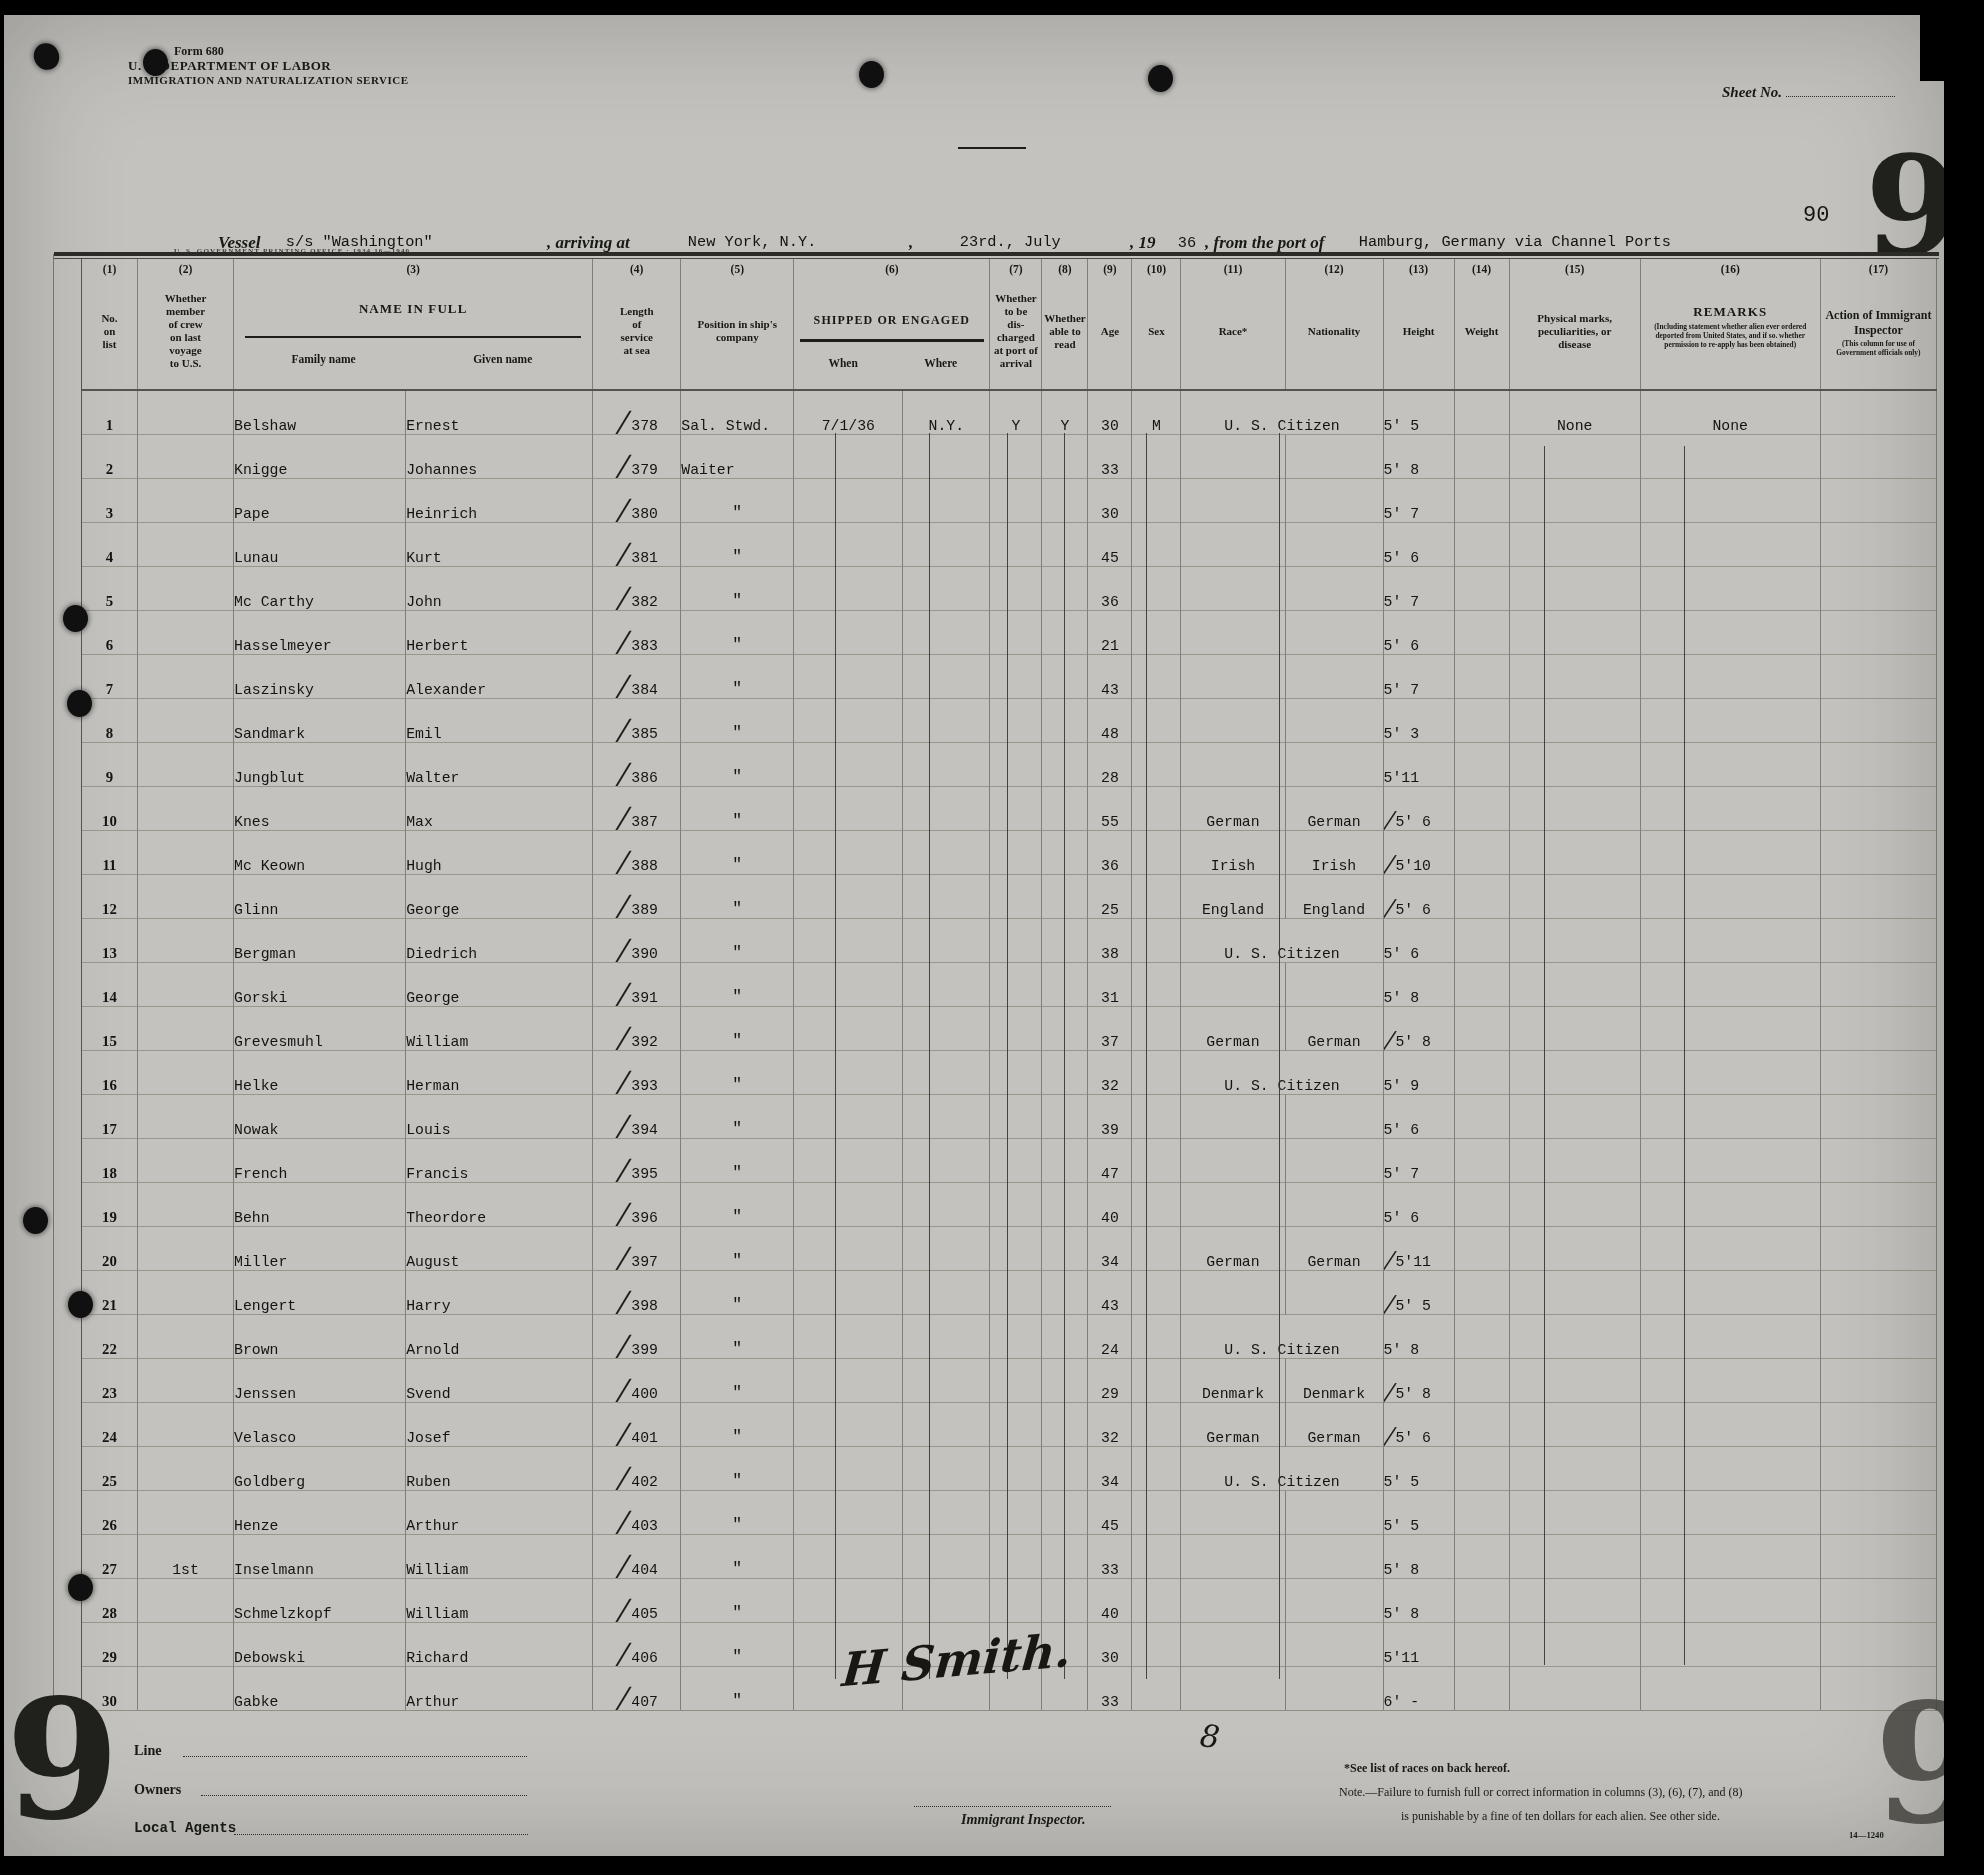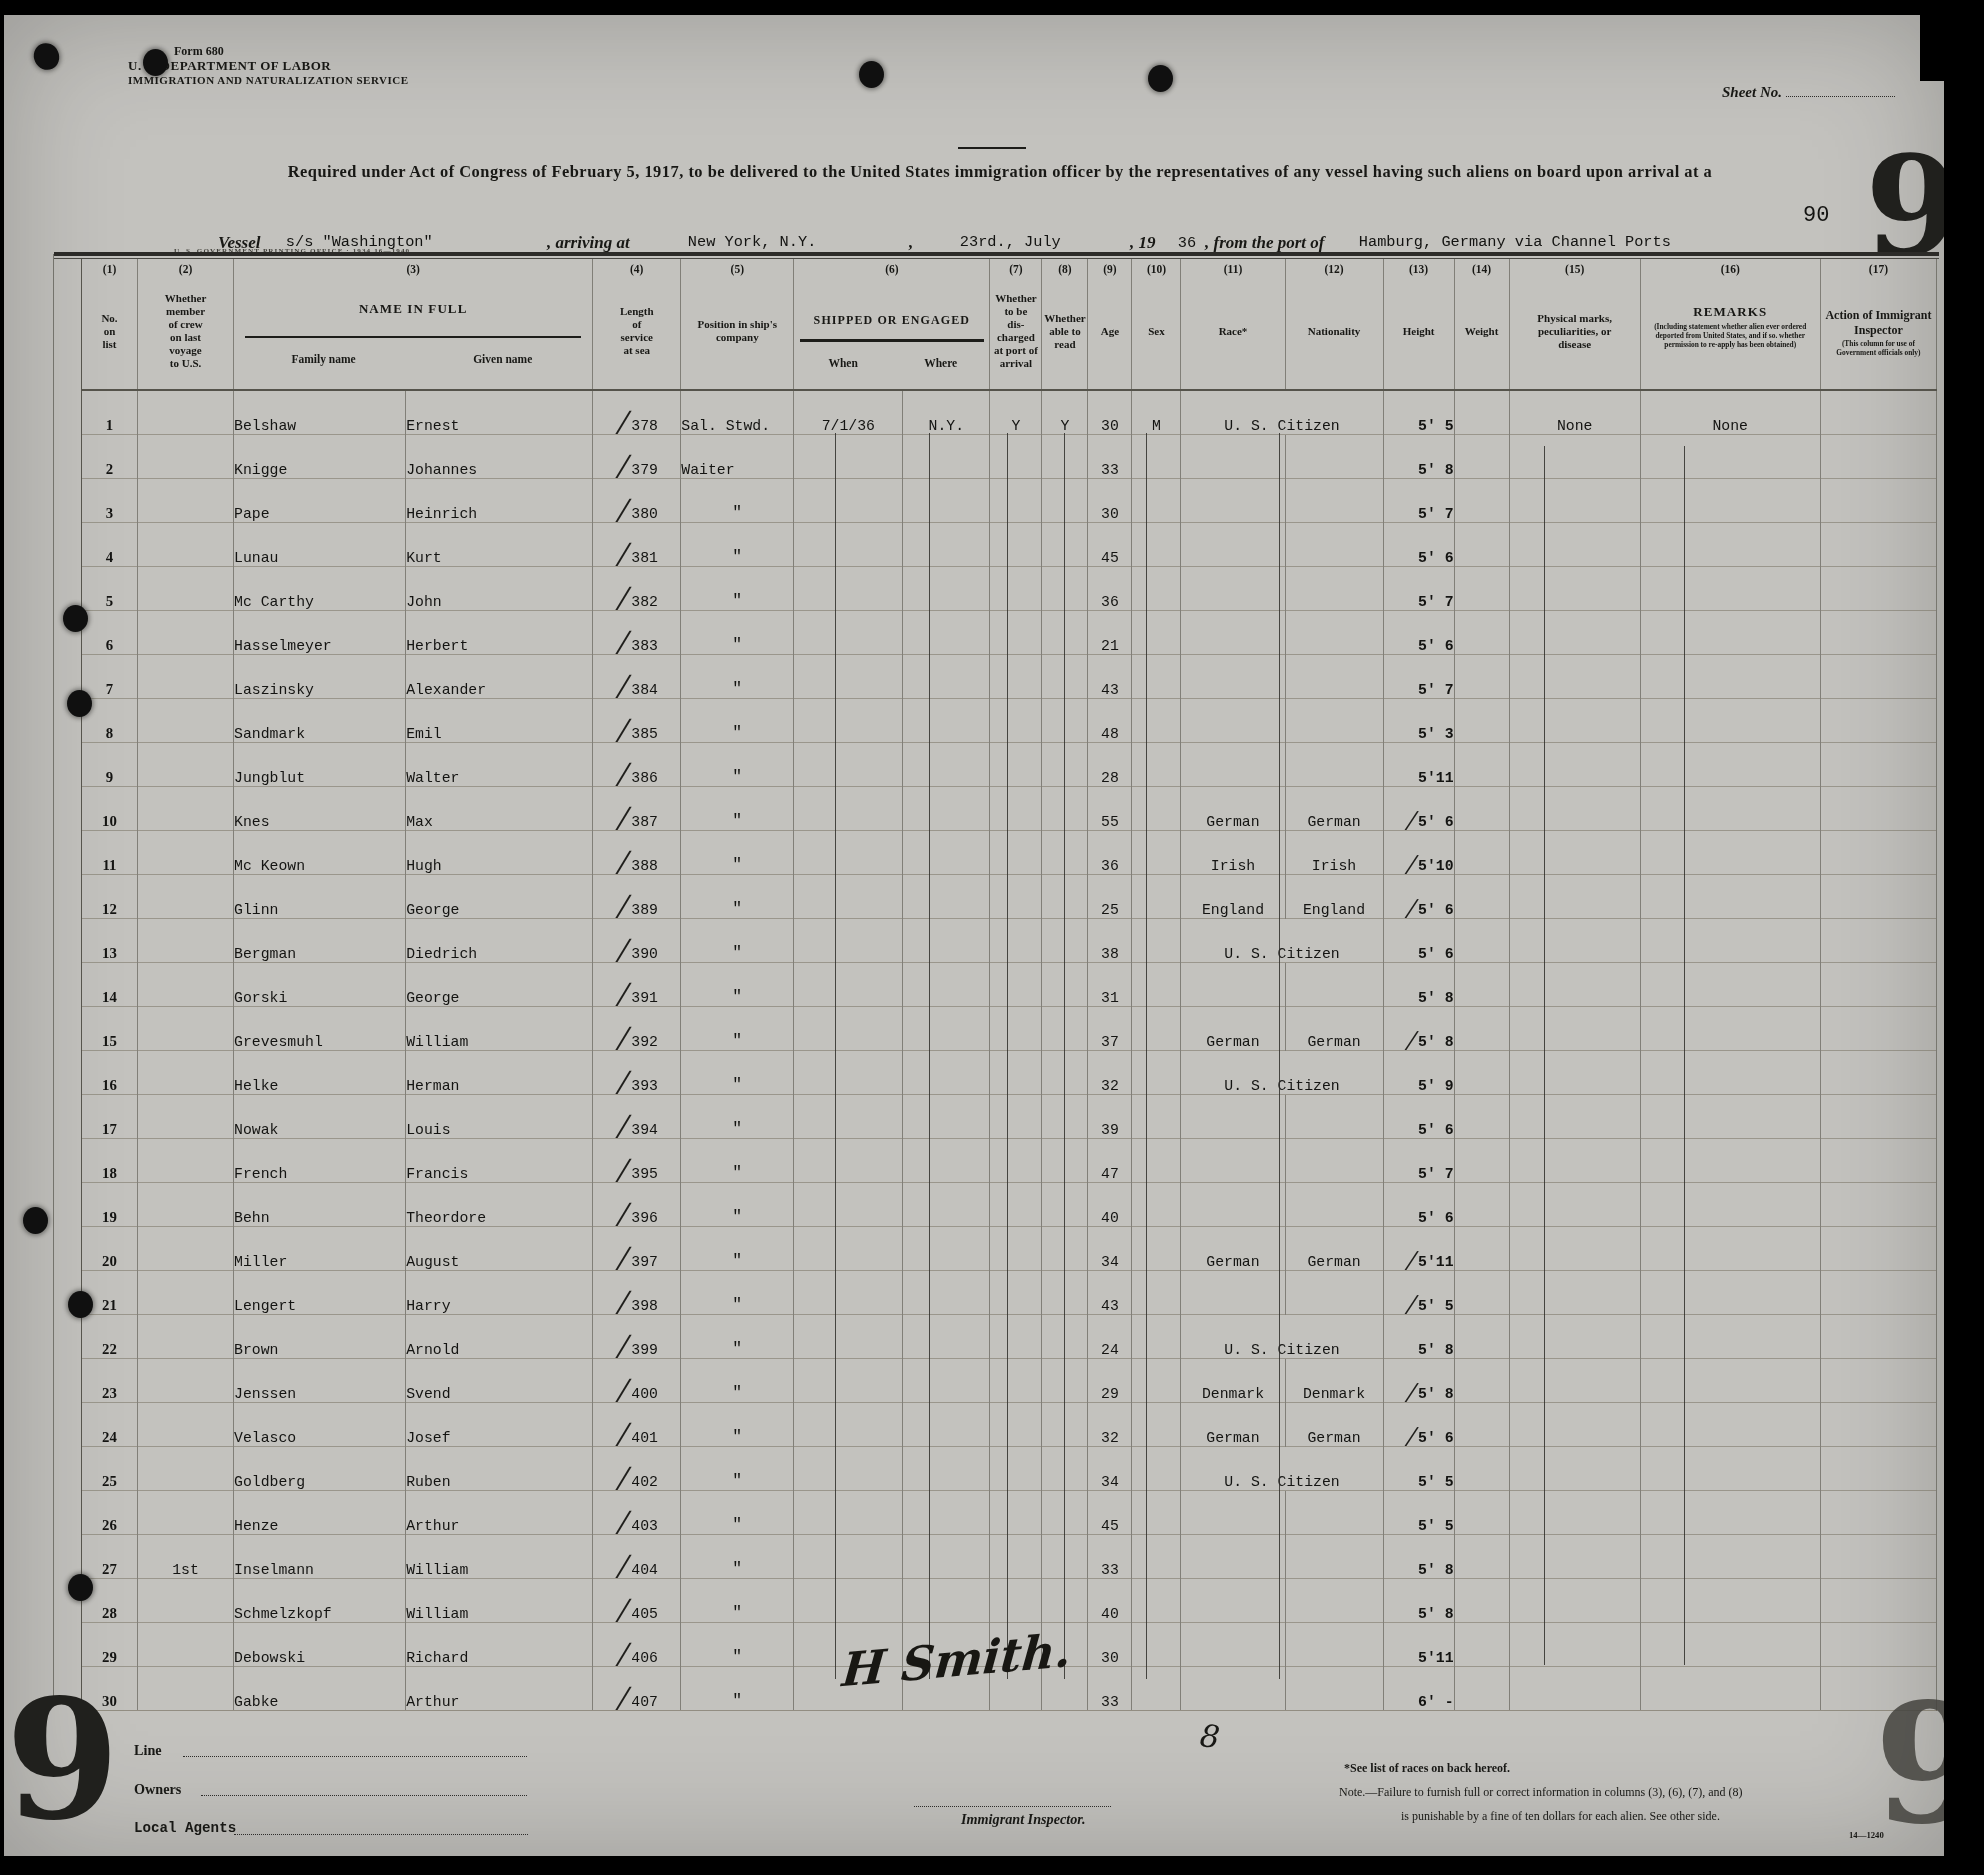--- a/index.html
+++ b/index.html
@@ -56,21 +56,21 @@
   tbody td{border-top:0.5px solid rgba(105,98,80,.45);vertical-align:bottom;
            font-family:"Liberation Mono",monospace;font-size:14.8px;color:#141412;padding-bottom:7.7px;}
   tbody tr:last-child td{border-bottom:0.5px solid rgba(105,98,80,.55);}
   td.c-no{font-family:"Liberation Serif",serif;font-weight:bold;font-size:14.8px;text-align:center;}
   td.c-crew{text-align:center;}
   td.c-name{text-align:left;padding-left:16.4px;}
   td.c-svc{text-align:center;white-space:nowrap;}
   td.c-pos{text-align:left;padding-left:12px;}
   td.c-pos.ditto{text-align:center;padding-left:0;font-size:16.4px;}
   td.c-ctr{text-align:center;}
-  td.c-ht{text-align:right;white-space:nowrap;font-weight:bold;}
+  td.c-ht{text-align:left;white-space:nowrap;}
   .ink-slash{display:inline-block;font-family:"DejaVu Sans",sans-serif;font-size:26px;line-height:0;
              color:#1f1e1b;transform:translate(-2.2px,4.4px) rotate(4deg);}
   .ink-slash.h{font-size:19.7px;transform:translate(-1.1px,2.7px) rotate(6deg);}
   .ditto-line{position:absolute;width:1.1px;background:#2f2e2a;opacity:.85;}
   
   .hole{position:absolute;width:25px;height:27px;background:#101010;border-radius:50%;
         box-shadow:0 0 4.4px 1.6px rgba(25,25,22,.45);}
   .signature{left:842px;top:1633px;font-size:46px;font-style:italic;font-weight:bold;
              font-family:"DejaVu Serif",serif;transform:rotate(-5deg) skewX(-10deg);color:#181713;white-space:nowrap;}
   .hand8{left:1200px;top:1718px;font-size:31px;font-style:italic;font-family:"DejaVu Serif",serif;transform:rotate(6deg);}
@@ -94,21 +94,20 @@
     <div class="l2">U. S. DEPARTMENT OF LABOR</div>
     <div class="l3">IMMIGRATION AND NATURALIZATION SERVICE</div>
   </div>
 
   <div class="abs sheet-no">
     <span>Sheet No.</span>
     <span class="sheet-dots"></span>
   </div>
 
   <div class="abs title-rule"></div>
-  <div class="abs subtitle">Required under Act of Congress of February 5, 1917, to be delivered to the United States immigration officer by the representatives of any vessel having such aliens on board upon arrival at a</div>
 
   <div class="abs typed typed-page">90</div>
   <div class="abs stamp9 tr">9</div>
 
   <div class="abs vline">
     <span class="seg plabel" style="left:218px;">Vessel</span>
     <span class="seg typed tval dots" style="left:276px;width:251px;">s/s "Washington"</span>
     <span class="seg plabel" style="left:547px;">, arriving at</span>
     <span class="seg typed tval dots" style="left:678px;width:213px;">New York, N.Y.</span>
     <span class="seg plabel" style="left:909px;">,</span>

